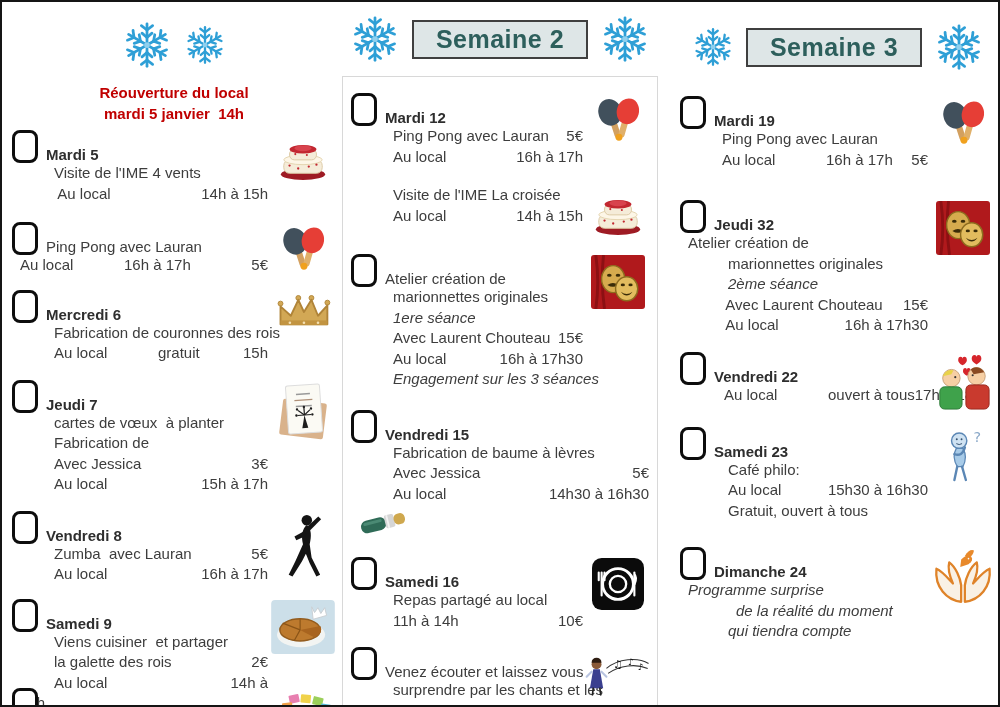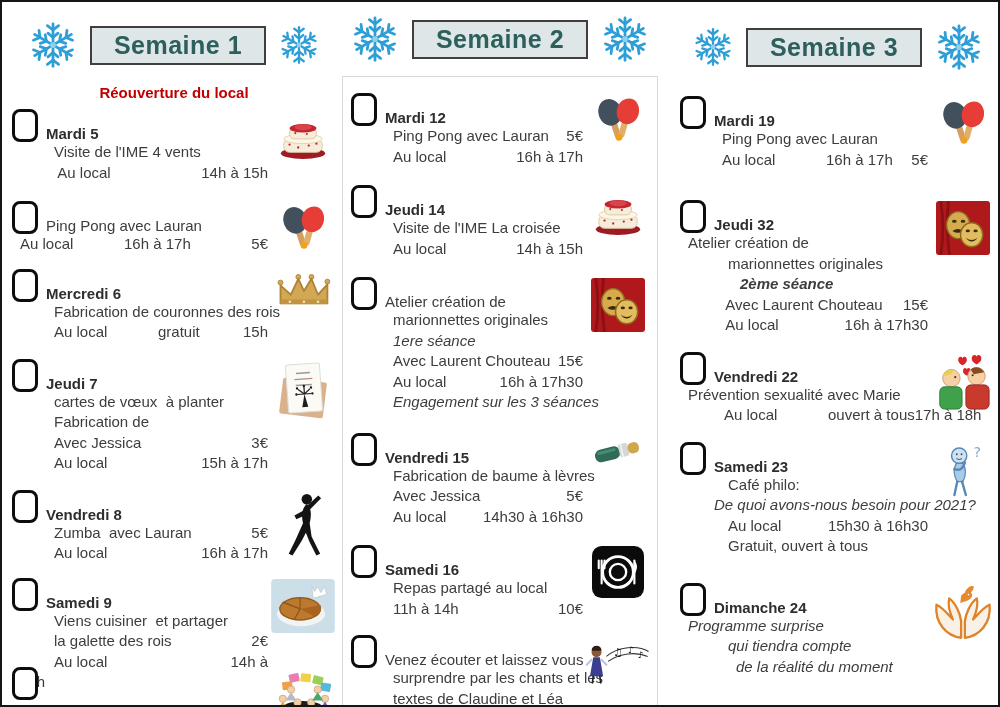--- a/index.html
+++ b/index.html
@@ -90,21 +90,20 @@
                 <line x1="20" y1="20" x2="20" y2="3"></line>
                 <line x1="20" y1="8" x2="15.5" y2="4.5"></line>
                 <line x1="20" y1="8" x2="24.5" y2="4.5"></line>
                 <line x1="20" y1="14" x2="16" y2="10.5"></line>
                 <line x1="20" y1="14" x2="24" y2="10.5"></line>
               </g>
             </g>
             <circle cx="20" cy="20" r="2.3" fill="#8fd0ee"></circle>
           </svg>
         </span>
-      <span class="week-box">Semaine 1</span>
       <span class="snow small">
           <svg viewBox="0 0 40 40">
             <g stroke="#2e9fd6" stroke-width="2.2" stroke-linecap="round">
               <g transform="rotate(0 20 20)">
                 <line x1="20" y1="20" x2="20" y2="3"></line>
                 <line x1="20" y1="8" x2="15.5" y2="4.5"></line>
                 <line x1="20" y1="8" x2="24.5" y2="4.5"></line>
                 <line x1="20" y1="14" x2="16" y2="10.5"></line>
                 <line x1="20" y1="14" x2="24" y2="10.5"></line>
               </g>
@@ -143,20 +142,21 @@
                 <line x1="20" y1="14" x2="16" y2="10.5"></line>
                 <line x1="20" y1="14" x2="24" y2="10.5"></line>
               </g>
             </g>
             <circle cx="20" cy="20" r="2.3" fill="#8fd0ee"></circle>
           </svg>
         </span>
     </div>
     <div class="notice">
       <div>Réouverture du local</div>
+      <div>mardi 5 janvier  14h</div>
     </div>
     <div class="events">
         <div class="event" style="margin-top: 6px; text-align: center;">
           <div class="evt-main">
             <div class="evt-head">
               <span class="checkbox"></span>
               <span class="evt-title">Mardi 5</span>
             </div>
             <div class="line" style="margin-left: 42px;">
               <span class="lt">Visite de l'IME 4 vents</span>
@@ -499,24 +499,20 @@
               <g transform="rotate(16 40 19)">
                 <rect x="37" y="29" width="6.5" height="17" rx="3" fill="#e0b06a"></rect>
                 <ellipse cx="40" cy="18" rx="11.5" ry="13.5" fill="#e63e36"></ellipse>
               </g>
               <circle cx="31" cy="45" r="3.6" fill="#f0a11e"></circle>
             </svg>
           </div>
         </div>
         <div class="event" style="margin-top: 18px;">
           <div class="evt-main">
-            <div class="evt-head">
-              <span class="checkbox"></span>
-              <span class="evt-title">Jeudi 14</span>
-            </div>
             <div class="line" style="margin-left: 42px;">
               <span class="lt">Visite de l'IME La croisée</span>
             </div>
             <div class="line" style="margin-left: 42px;">
               <span class="lt">Au local</span>
               <span class="lr">14h à 15h</span>
             </div>
           </div>
           <div class="evt-icon">
             <svg width="58" height="50" viewBox="0 0 60 52">
@@ -567,21 +563,21 @@
               <ellipse cx="19" cy="21" rx="2.4" ry="1.6" fill="#3a2c08"></ellipse>
               <ellipse cx="28" cy="21" rx="2.4" ry="1.6" fill="#3a2c08"></ellipse>
               <path d="M17 31 q6 -4 11 0 q-5 4 -11 0 z" fill="#3a2c08"></path>
               <ellipse cx="37" cy="35" rx="11.5" ry="12.5" fill="#e2bc5e" stroke="#8c6b1e" stroke-width="1.5"></ellipse>
               <ellipse cx="33" cy="31" rx="2.2" ry="1.5" fill="#3a2c08"></ellipse>
               <ellipse cx="41" cy="31" rx="2.2" ry="1.5" fill="#3a2c08"></ellipse>
               <path d="M31 38 q6 5 12 0 q-6 8 -12 0 z" fill="#3a2c08"></path>
             </svg>
           </div>
         </div>
-        <div class="event" style="margin-top: 20px;">
+        <div class="event" style="margin-top: 20px; flex-direction: column;">
           <div class="evt-main">
             <div class="evt-head">
               <span class="checkbox"></span>
               <span class="evt-title">Vendredi 15</span>
             </div>
             <div class="line" style="margin-left: 42px;">
               <span class="lt">Fabrication de baume à lèvres</span>
             </div>
             <div class="line" style="margin-left: 42px;">
               <span class="lt">Avec Jessica</span>
@@ -796,21 +792,21 @@
             <div class="evt-head">
               <span class="checkbox"></span>
               <span class="evt-title">Jeudi 32</span>
             </div>
             <div class="line" style="margin-left: 8px;">
               <span class="lt">Atelier création de</span>
             </div>
             <div class="line" style="margin-left: 48px;">
               <span class="lt">marionnettes originales</span>
             </div>
-            <div class="line italic" style="margin-left: 60px; font-weight: bold;">
+            <div class="line italic" style="margin-left: 48px;">
               <span class="lt">2ème séance</span>
             </div>
             <div class="line" style="margin-left: 42px;">
               <span class="lt"> Avec Laurent Chouteau</span>
               <span class="lr">15€</span>
             </div>
             <div class="line" style="margin-left: 42px;">
               <span class="lt"> Au local</span>
               <span class="lr">16h à 17h30</span>
             </div>
@@ -829,23 +825,20 @@
               <path d="M31 38 q6 5 12 0 q-6 8 -12 0 z" fill="#3a2c08"></path>
             </svg>
           </div>
         </div>
         <div class="event" style="margin-top: 16px;">
           <div class="evt-main">
             <div class="evt-head">
               <span class="checkbox"></span>
               <span class="evt-title">Vendredi 22</span>
             </div>
-            <div class="line" style="margin-left: 8px;">
-              <span class="lt">Prévention sexualité avec Marie</span>
-            </div>
             <div class="line has-mid" style="margin-left: 44px;">
               <span class="lt">Au local</span>
               <span class="lm">ouvert à tous</span>
               <span class="lr">17h à 18h</span>
             </div>
           </div>
           <div class="evt-icon">
             <svg width="60" height="58" viewBox="0 0 62 60">
               <g transform="translate(26 2) scale(0.9)">
                 <path d="M10 6 Q10 2 7 2 Q5 2 5 4 Q5 2 3 2 Q0 2 0 6 Q0 9 5 12 Q10 9 10 6 Z" fill="#d6262c"></path>
@@ -871,23 +864,20 @@
           </div>
         </div>
         <div class="event" style="margin-top: 16px;">
           <div class="evt-main">
             <div class="evt-head">
               <span class="checkbox"></span>
               <span class="evt-title">Samedi 23</span>
             </div>
             <div class="line" style="margin-left: 48px;">
               <span class="lt">Café philo:</span>
-            </div>
-            <div class="line italic" style="margin-left: 34px;">
-              <span class="lt">De quoi avons-nous besoin pour 2021?</span>
             </div>
             <div class="line" style="margin-left: 48px;">
               <span class="lt">Au local</span>
               <span class="lr">15h30 à 16h30</span>
             </div>
             <div class="line" style="margin-left: 48px;">
               <span class="lt">Gratuit, ouvert à tous</span>
             </div>
           </div>
           <div class="evt-icon">
@@ -905,25 +895,25 @@
         </div>
         <div class="event" style="margin-top: 26px; gap: 12px;">
           <div class="evt-main">
             <div class="evt-head">
               <span class="checkbox"></span>
               <span class="evt-title">Dimanche 24</span>
             </div>
             <div class="line italic" style="margin-left: 8px;">
               <span class="lt">Programme surprise</span>
             </div>
+            <div class="line italic" style="margin-left: 56px;">
+              <span class="lt">de la réalité du moment</span>
+            </div>
             <div class="line italic" style="margin-left: 48px;">
               <span class="lt">qui tiendra compte</span>
-            </div>
-            <div class="line italic" style="margin-left: 56px;">
-              <span class="lt">de la réalité du moment</span>
             </div>
           </div>
           <div class="evt-icon">
             <svg width="68" height="58" viewBox="0 0 72 62">
               <path d="M34 58 C18 56 5 42 7 22 C14 25 21 34 25 38 C21 29 19 22 21 15 C28 20 33 32 34 40 Z" fill="#f9f1e5" stroke="#df8329" stroke-width="2.5" stroke-linejoin="round"></path>
               <path d="M38 58 C54 56 67 42 65 22 C58 25 51 34 47 38 C51 29 53 22 51 15 C44 20 39 32 38 40 Z" fill="#f9f1e5" stroke="#df8329" stroke-width="2.5" stroke-linejoin="round"></path>
               <path d="M34 12 q7 -7 11 -3 q3 4 -3 8 l-9 3 z" fill="#e8892b"></path>
               <path d="M38 8 q5 -8 10 -6 q-1 6 -6 8 z" fill="#e8892b"></path>
               <circle cx="42" cy="11" r="0.9" fill="#fff"></circle>
             </svg>

